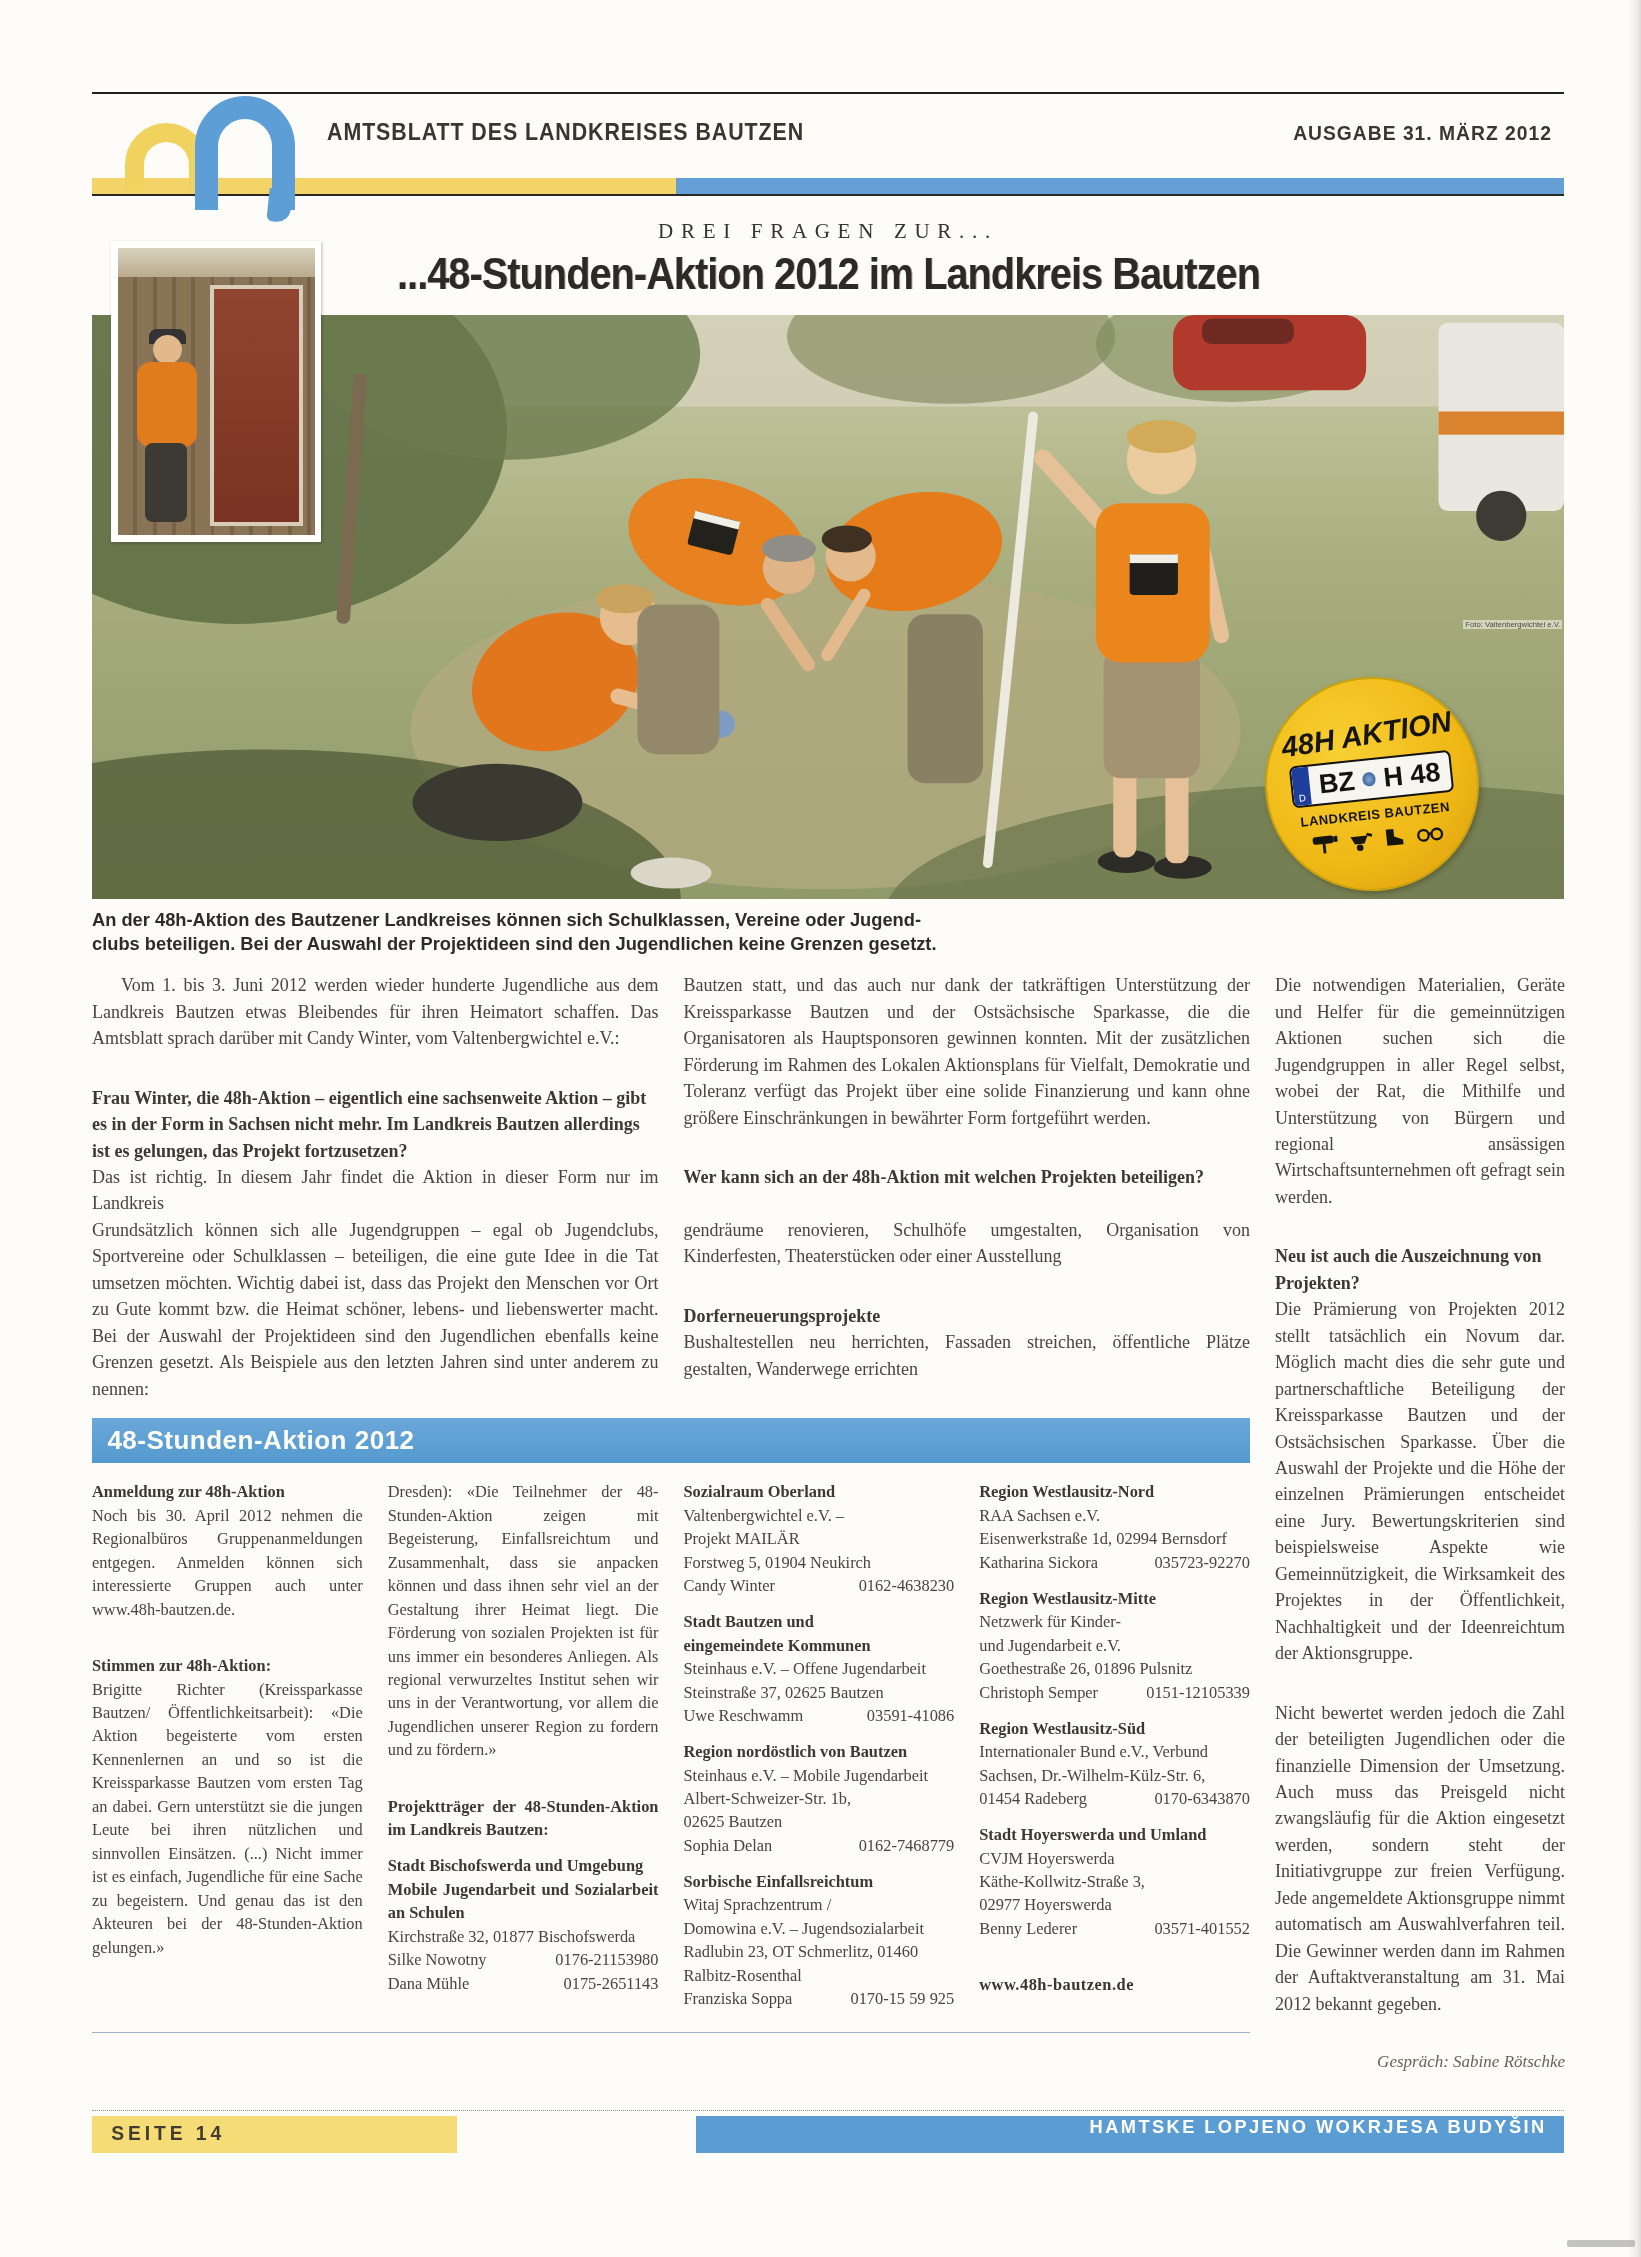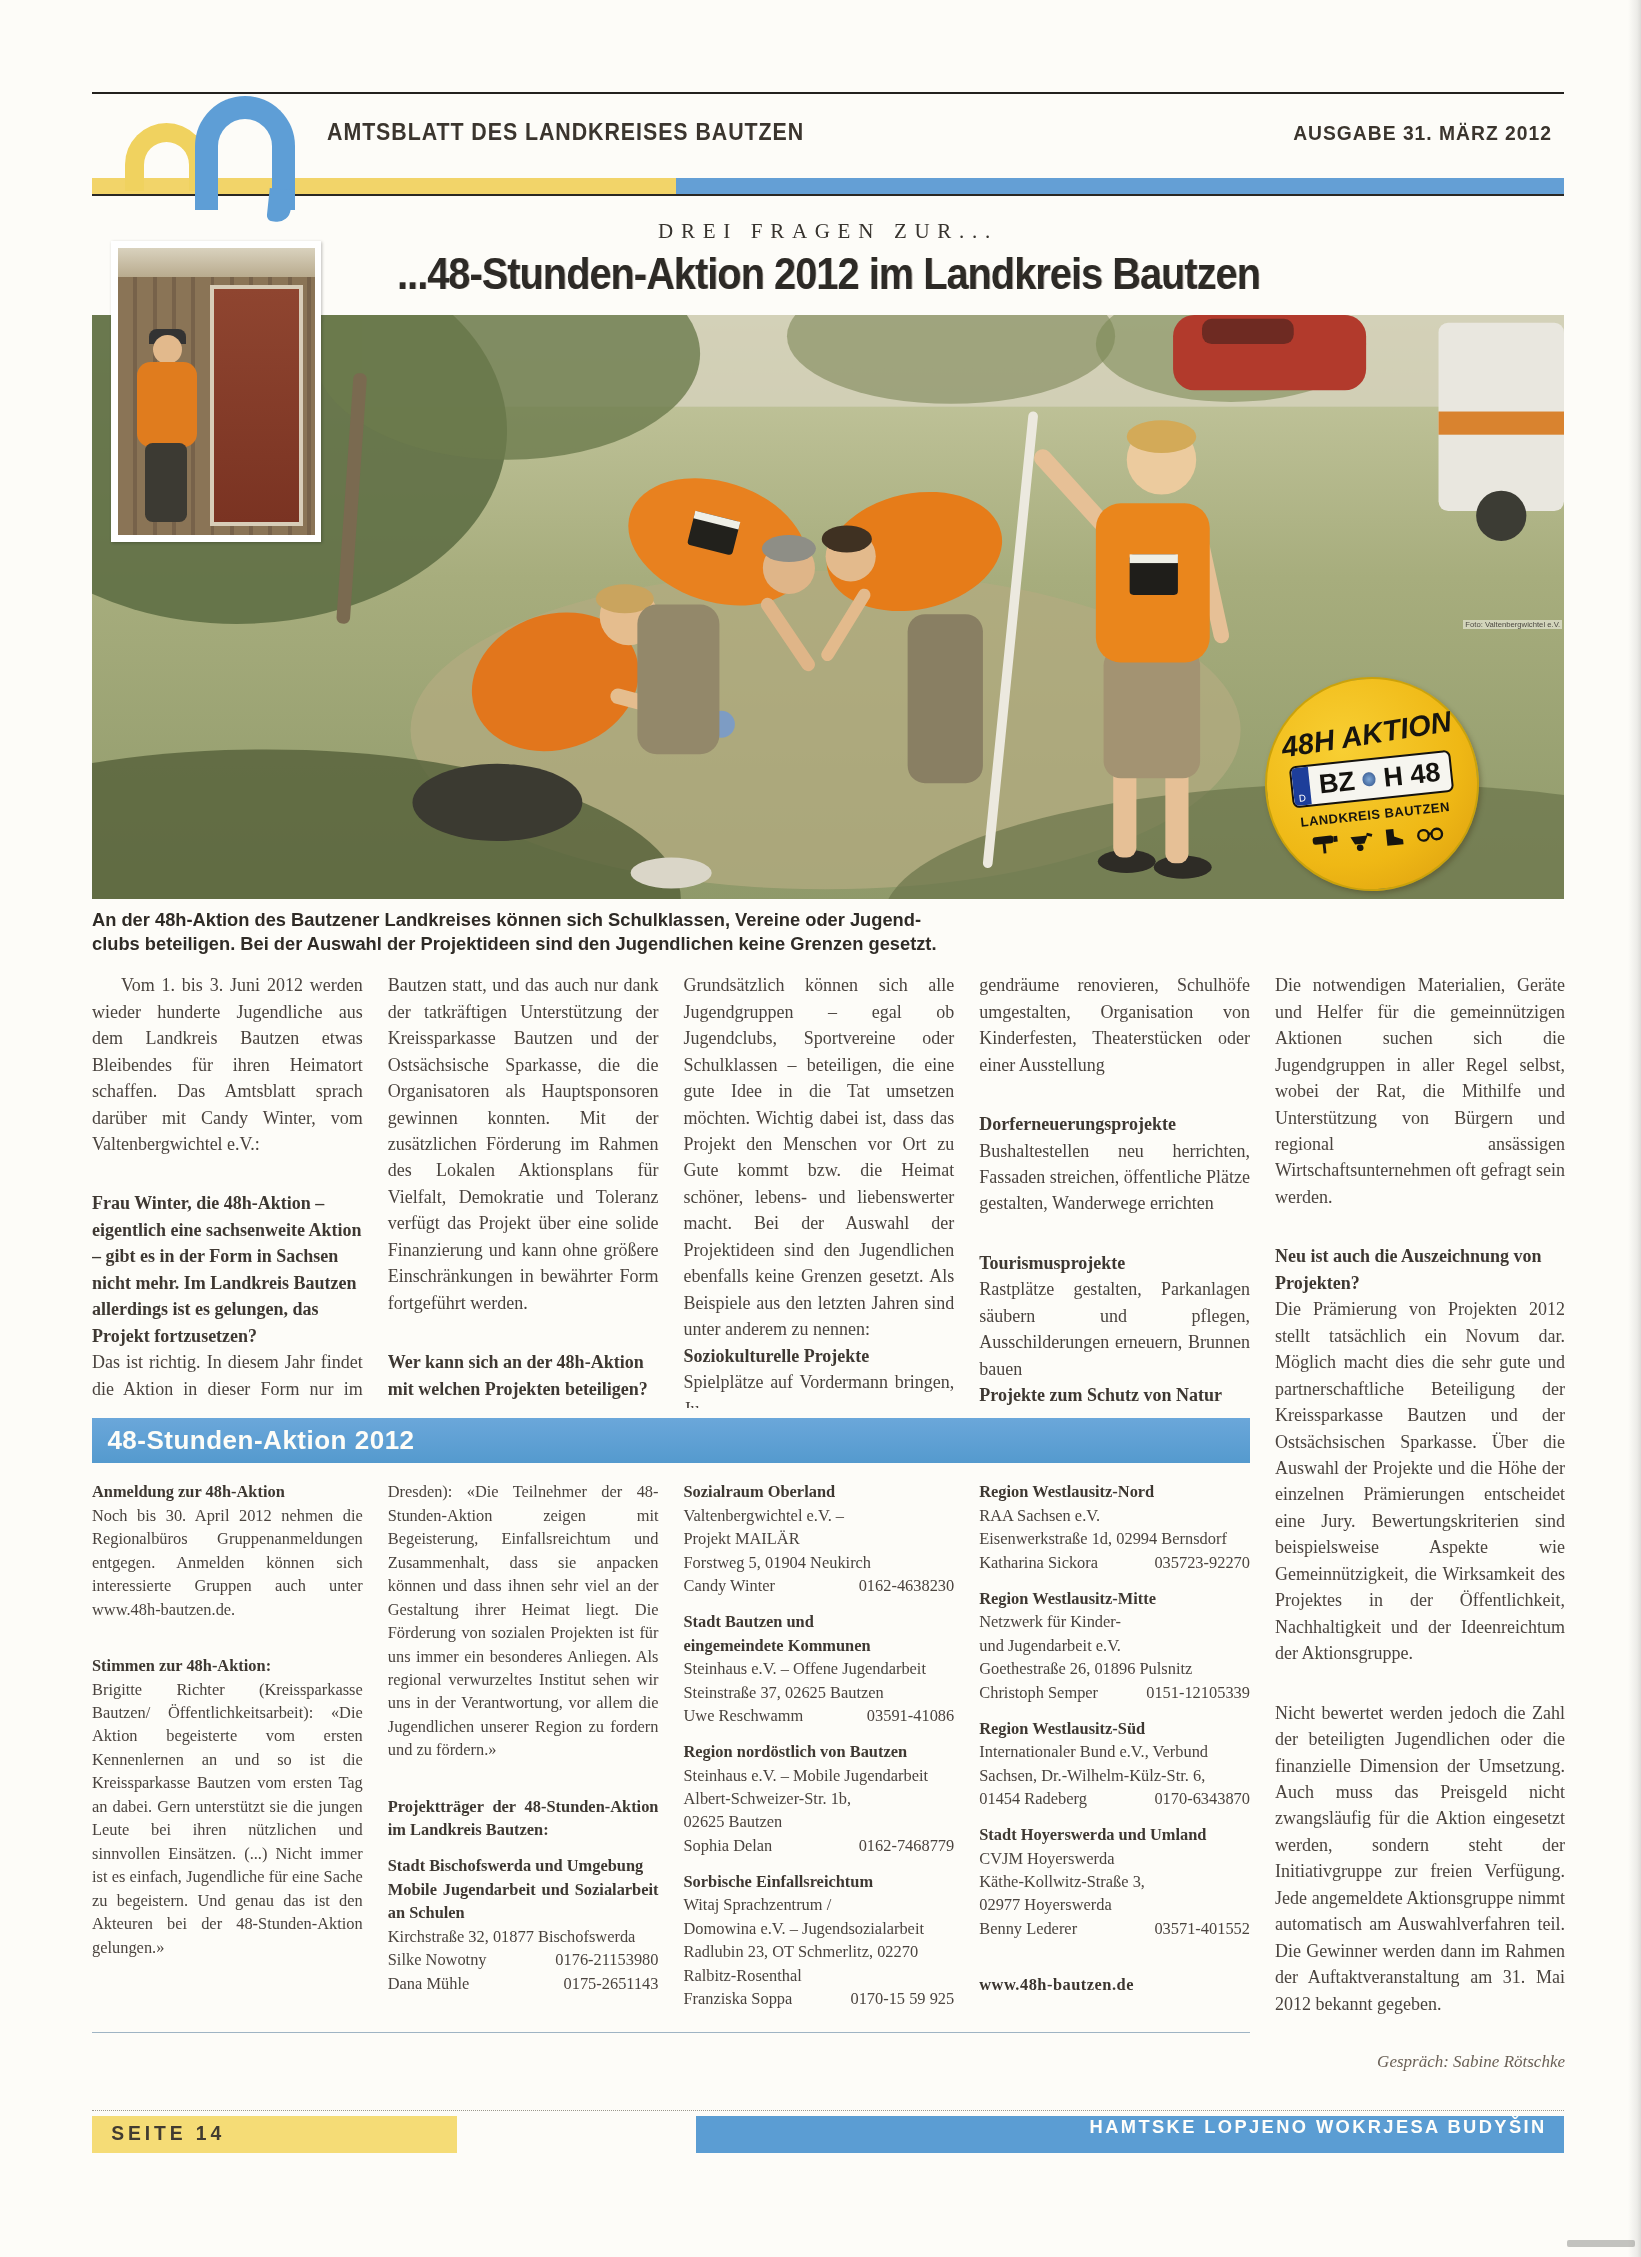--- a/index.html
+++ b/index.html
@@ -127,21 +127,21 @@
     background:rgba(250,248,240,.55); padding:0 1.9px; white-space:nowrap;
   }
 
   
   .caption { margin-top:8.7px; font-family:"Liberation Sans", sans-serif;
     font-weight:700; font-size:18.3px; line-height:1.35; color:#2f2b26; }
   .caption div { white-space:nowrap; }
 
   
   .main-row { margin-top:15.4px; display:grid; grid-template-columns:1158px 290px; column-gap:25px; }
-  .article-grid { display:grid; grid-template-columns:repeat(4,1fr); column-gap:25px;
+  .article-grid { display:grid; grid-template-columns:repeat(2,1fr); column-gap:25px;
     height:436px; overflow:hidden; }
   .para { margin:0; font-size:18px; line-height:1.47; text-align:justify; color:#4a433e; }
   .bold { font-weight:bold; color:#3e3832; }
   .q { font-weight:bold; color:#3e3832; text-align:left; }
   .gap { margin-top:33px; }
   .smallgap { margin-top:12.6px; }
   .italic { font-style:italic; color:#6b6157; text-align:right; font-size:17px; }
   .split { display:flex; justify-content:space-between; text-align:left; }
   .website { font-weight:bold; font-size:25px; letter-spacing:0.5px; text-align:left; color:#3b352f; }
   .indent { text-indent:29px; }
@@ -405,21 +405,21 @@
             <p class="para normal">Steinhaus e.V. – Mobile Jugendarbeit</p>
             <p class="para normal">Albert-Schweizer-Str. 1b,</p>
             <p class="para normal">02625 Bautzen</p>
             <p class="para split">
               <span>Sophia Delan</span>
               <span>0162-7468779</span>
             </p>
             <p class="para bold smallgap">Sorbische Einfallsreichtum</p>
             <p class="para normal">Witaj Sprachzentrum /</p>
             <p class="para normal">Domowina e.V. – Jugendsozialarbeit</p>
-            <p class="para normal">Radlubin 23, OT Schmerlitz, 02270</p>
+            <p class="para normal">Radlubin 23, OT Schmerlitz, 01460</p>
             <p class="para normal">Ralbitz-Rosenthal</p>
             <p class="para split">
               <span>Franziska Soppa</span>
               <span>0170-15 59 925</span>
             </p>
           </div>
         <div>
             <p class="para bold">Region Westlausitz-Nord</p>
             <p class="para normal">RAA Sachsen e.V.</p>
             <p class="para normal">Eisenwerkstraße 1d, 02994 Bernsdorf</p>

